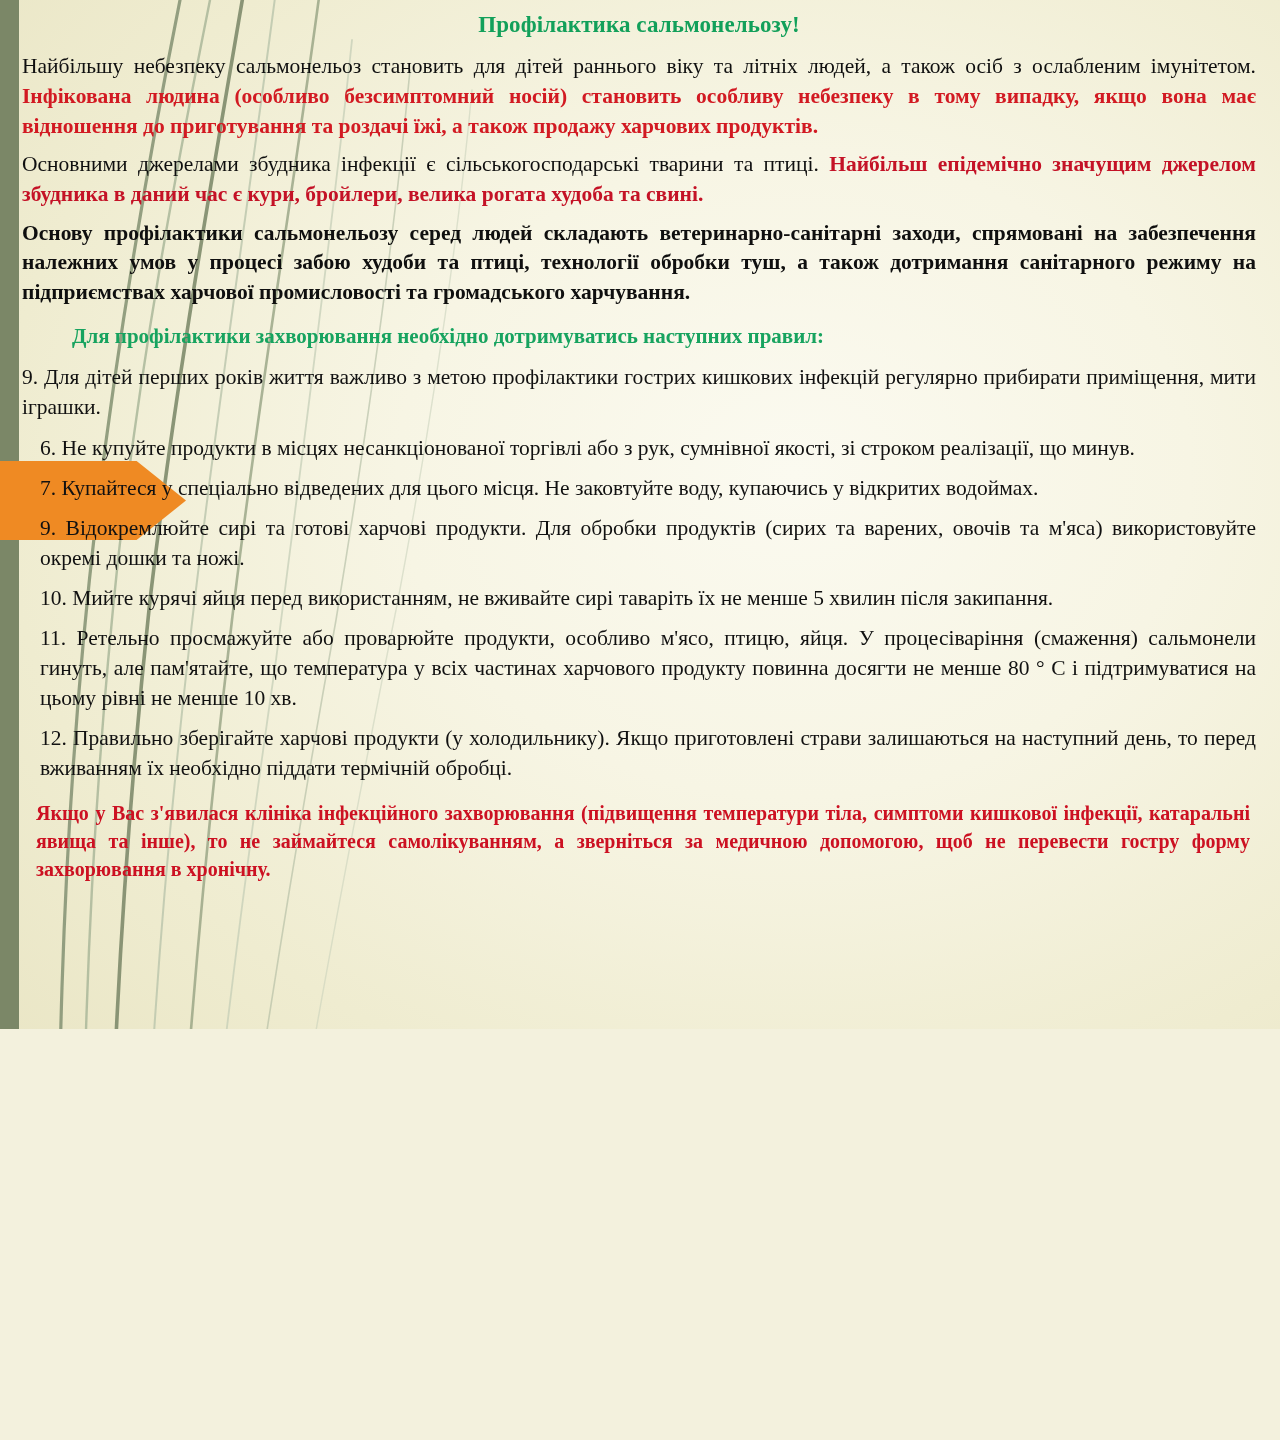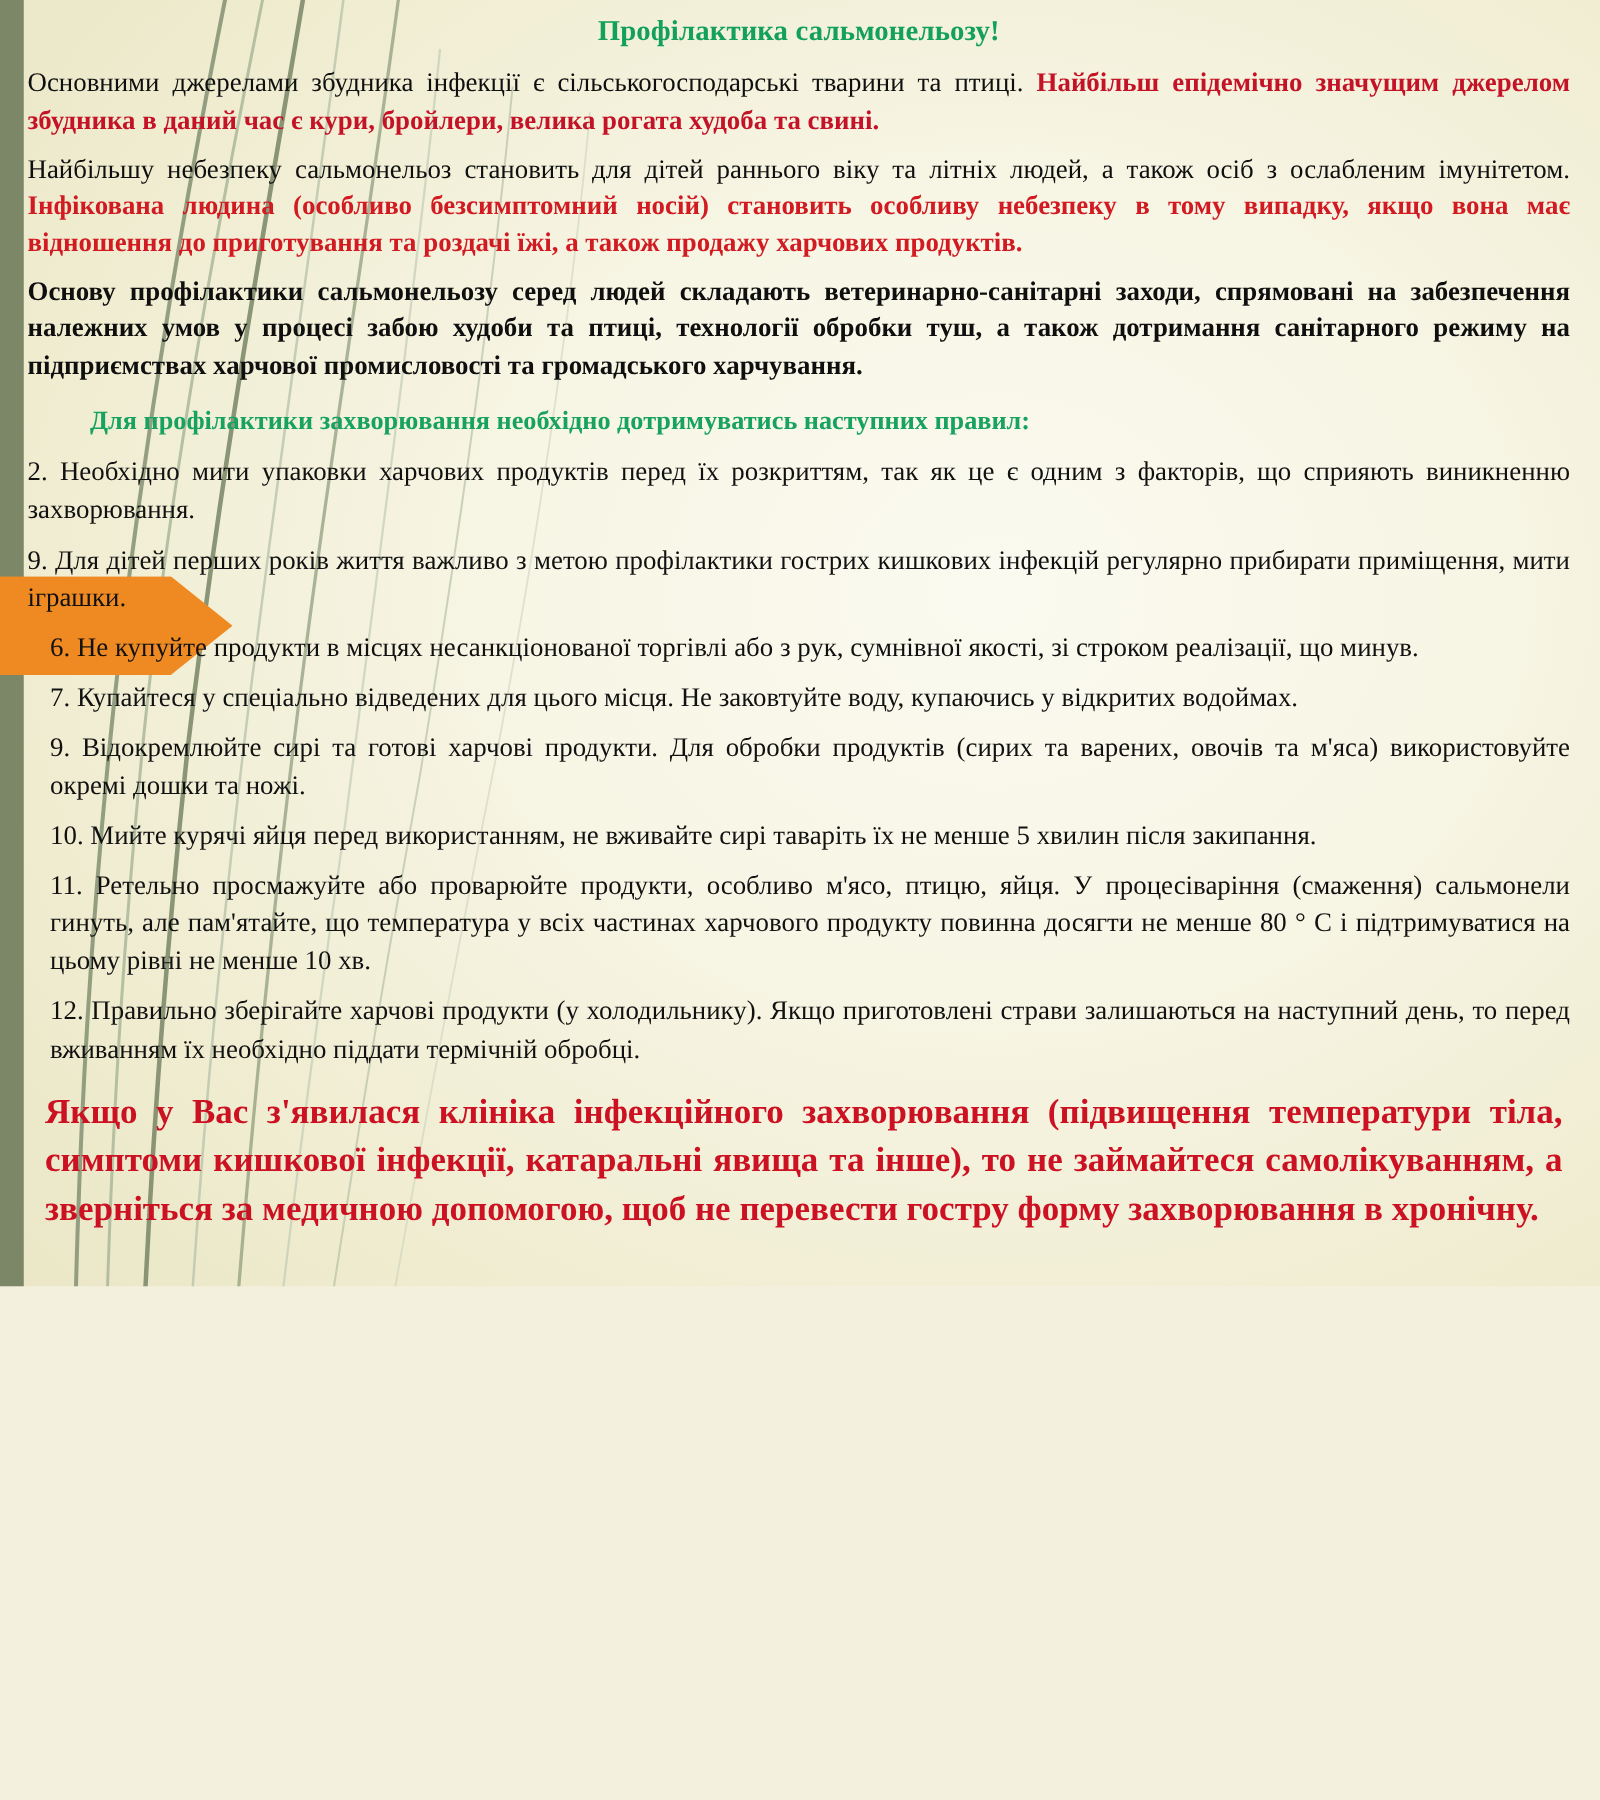--- a/index.html
+++ b/index.html
@@ -102,21 +102,21 @@
     color:#111;
     text-align:justify;
     margin:0 0 10px 0;
   }
 
   p.rule.indented { padding-left:18px; }
 
   p.final {
     color:#cc1122;
     font-weight:bold;
-    font-size:28px;
+    font-size:20px;
     line-height:1.40;
     text-align:justify;
     margin:16px 0 0 0;
     padding-left:14px;
     padding-right:6px;
   }
 </style>
 </head>
 <body>
 
@@ -137,29 +137,28 @@
 
   <div id="left-bar"></div>
 
   <div class="arrow-callout" id="arrow-1"></div>
   <div class="arrow-callout" id="arrow-2"></div>
 
   <div id="content">
 
     <h1 id="title">Профілактика сальмонельозу!</h1>
 
+    <p class="para"><span>Найбільшу небезпеку сальмонельоз становить для дітей раннього віку та літніх людей, а також осіб з ослабленим імунітетом. </span><span class="redonly">Інфікована людина (особливо безсимптомний носій) становить особливу небезпеку в тому випадку, якщо вона має відношення до приготування та роздачі їжі, а також продажу харчових продуктів.</span></p>
+
     <p class="para"><span>Основними джерелами збудника інфекції є сільськогосподарські тварини та птиці. </span><span class="red">Найбільш епідемічно значущим джерелом збудника в даний час є кури, бройлери, велика рогата худоба та свині.</span></p>
-
-    <p class="para"><span>Найбільшу небезпеку сальмонельоз становить для дітей раннього віку та літніх людей, а також осіб з ослабленим імунітетом. </span><span class="redonly">Інфікована людина (особливо безсимптомний носій) становить особливу небезпеку в тому випадку, якщо вона має відношення до приготування та роздачі їжі, а також продажу харчових продуктів.</span></p>
 
     <p class="para boldblack">Основу профілактики сальмонельозу серед людей складають ветеринарно-санітарні заходи, спрямовані на забезпечення належних умов у процесі забою худоби та птиці, технології обробки туш, а також дотримання санітарного режиму на підприємствах харчової промисловості та громадського харчування.</p>
 
     <p class="para subhead"><span class="green-sub">Для профілактики захворювання необхідно дотримуватись  наступних правил:</span></p>
 
-    <p class="rule">2. Необхідно мити упаковки харчових продуктів перед їх розкриттям, так як це є одним з факторів, що сприяють виникненню захворювання.</p>
     <p class="rule">9. Для дітей перших років життя важливо з метою профілактики гострих кишкових інфекцій регулярно прибирати приміщення, мити іграшки.</p>
     <p class="rule indented">6. Не купуйте продукти в місцях несанкціонованої торгівлі або з рук, сумнівної якості, зі строком реалізації, що минув.</p>
     <p class="rule indented">7. Купайтеся у спеціально відведених для цього місця. Не заковтуйте воду, купаючись у відкритих водоймах.</p>
     <p class="rule indented">9. Відокремлюйте сирі та готові харчові продукти. Для обробки продуктів (сирих та варених, овочів та м'яса) використовуйте окремі дошки та ножі.</p>
     <p class="rule indented">10. Мийте курячі яйця перед використанням, не вживайте сирі таваріть їх не менше 5 хвилин після закипання.</p>
     <p class="rule indented">11. Ретельно просмажуйте або проварюйте продукти, особливо м'ясо, птицю, яйця. У процесіваріння (смаження) сальмонели гинуть, але пам'ятайте, що температура у всіх частинах харчового продукту повинна досягти не менше 80 ° С і підтримуватися на цьому рівні не менше 10 хв.</p>
     <p class="rule indented">12. Правильно зберігайте харчові продукти (у холодильнику). Якщо приготовлені страви залишаються на наступний день, то перед вживанням їх необхідно піддати термічній обробці.</p>
 
     <p class="final">Якщо у Вас з'явилася клініка інфекційного захворювання (підвищення температури тіла, симптоми кишкової інфекції, катаральні явища та інше), то не займайтеся самолікуванням, а зверніться за медичною допомогою, щоб не перевести гостру форму захворювання в хронічну.</p>
 

